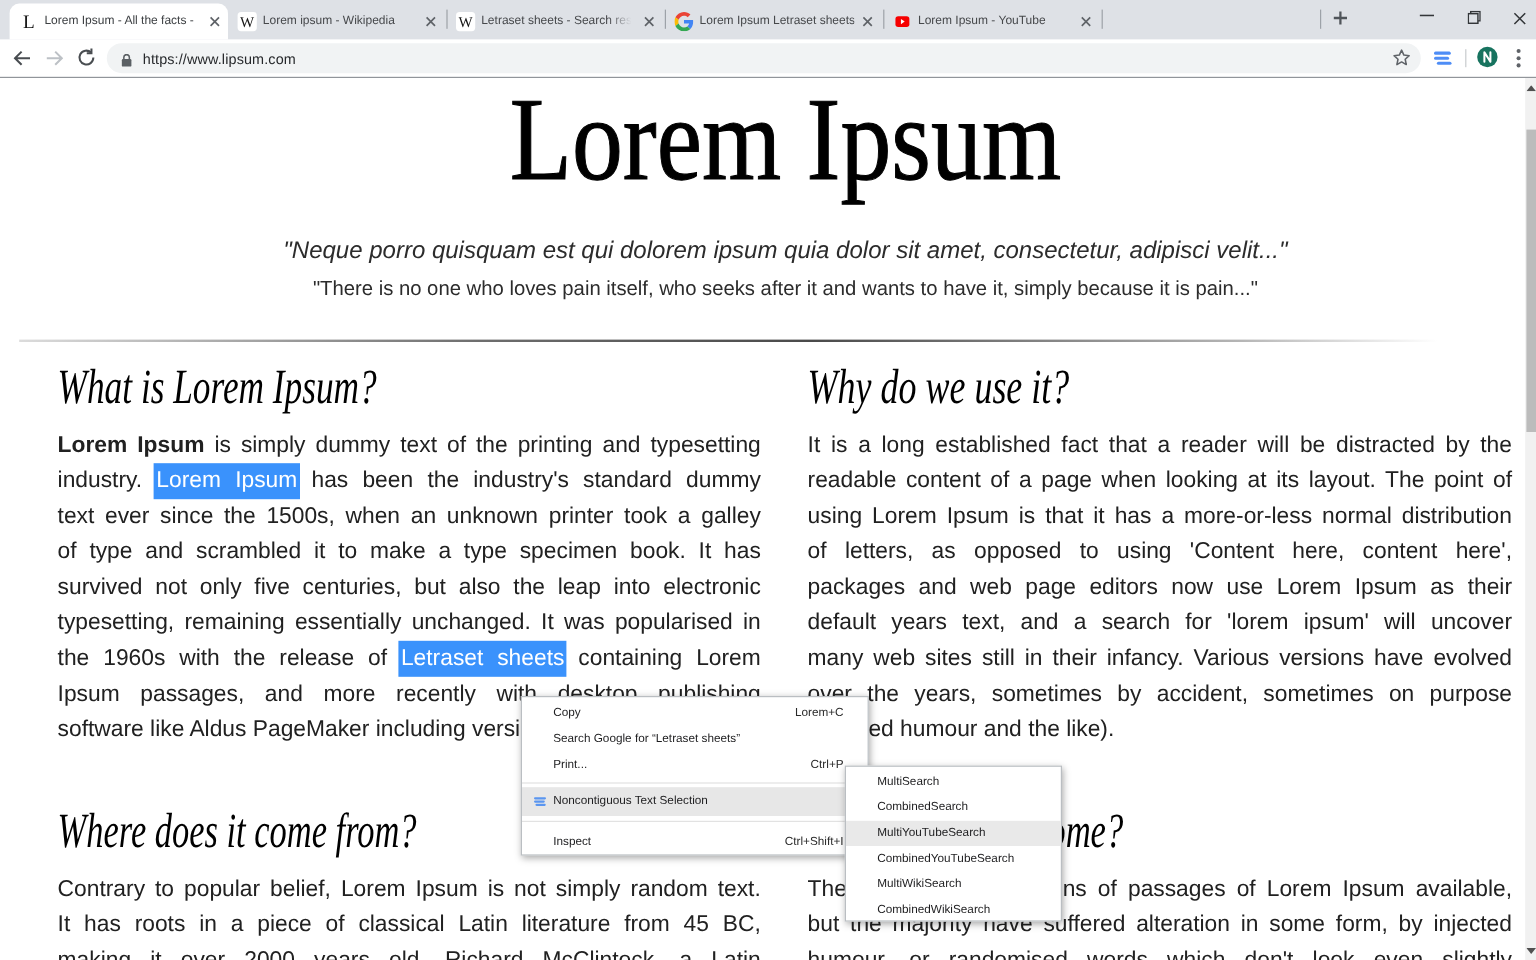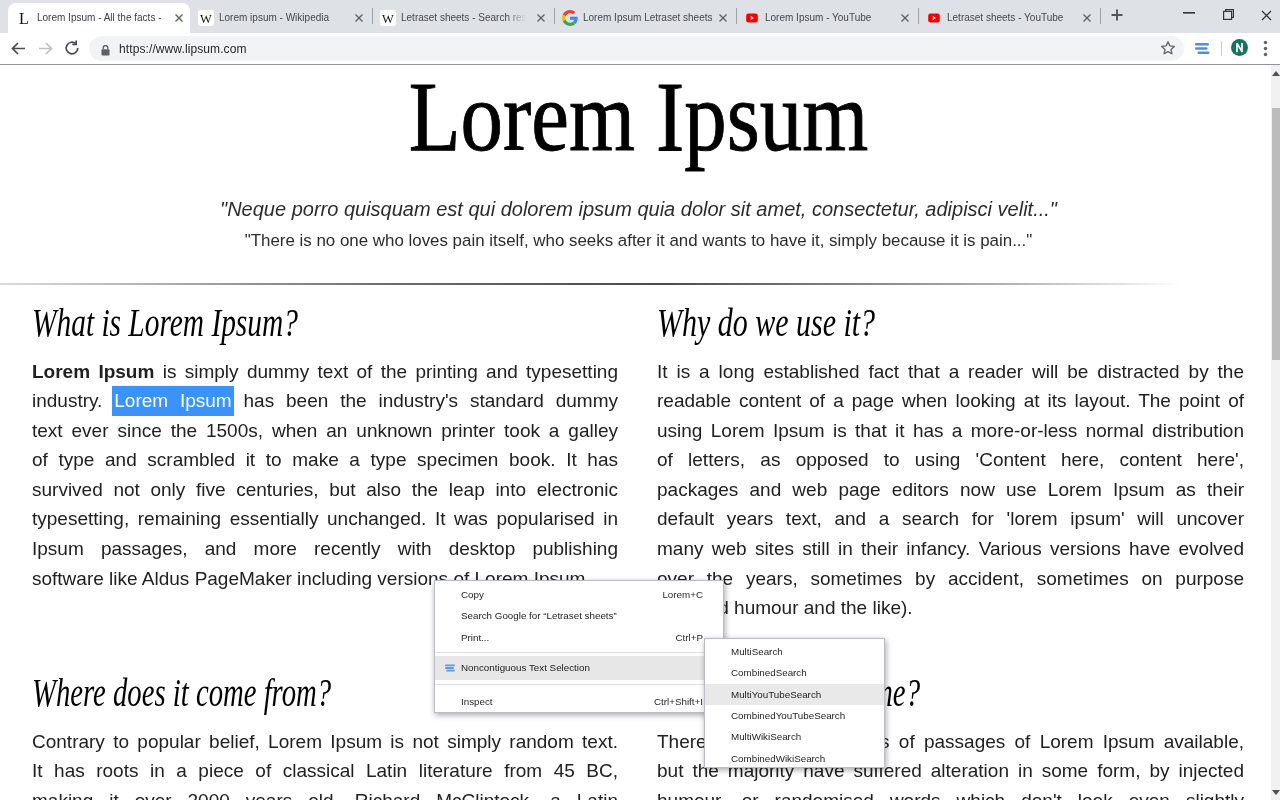--- a/index.html
+++ b/index.html
@@ -18,21 +18,21 @@
 .tabsep { position:absolute; top:8px; width:1px; height:16px; background:#9da2a8; }
 .favboxW { position:absolute; left:8px; top:7px; width:16px; height:16px; background:#fff; border-radius:3px; filter:grayscale(1); }
 
 
 #toolbar { position:absolute; top:33px; left:0; width:1280px; height:31px; background:#fff; }
 #toolbardiv { position:absolute; top:64px; left:0; width:1280px; height:1px; background:#91959a; }
 #omnibox { position:absolute; left:89px; top:3px; width:1095px; height:25px; border-radius:13px; background:#f1f3f4; }
 #url { position:absolute; left:119px; top:0; height:31px; line-height:32px; font-size:12px; color:#26282b; letter-spacing:0.1px; }
 
 
-#content { position:absolute; top:65px; left:0; width:1209px; height:735px; background:#fff; }
+#content { position:absolute; top:65px; left:16px; width:1209px; height:735px; background:#fff; }
 #biglogo { position:absolute; top:-5px; left:0; width:1277px; text-align:center; font-family:"Liberation Serif", serif; font-size:99px; color:#000; transform:scaleX(0.857); -webkit-text-stroke:0.9px #000; }
 .quote1 { position:absolute; top:133px; left:0; width:1277px; text-align:center; font-size:20px; font-style:italic; color:#2c2c2c; }
 .quote2 { position:absolute; top:166px; left:0; width:1277px; text-align:center; font-size:16.9px; color:#2c2c2c; }
 #hr1 { position:absolute; top:218px; left:0; width:1271px; height:2px;
   background:linear-gradient(90deg, #dcdcdc 0%, #6e6e6e 30%, #4a4a4a 52%, #b5b5b5 80%, rgba(255,255,255,0) 93%); }
 
 .chead { position:absolute; font-family:"Liberation Serif", serif; font-style:italic; color:#000; font-size:41px; transform-origin:left center; white-space:nowrap; }
 .para { position:absolute; font-size:19px; line-height:29.6px; color:#212121; }
 .para .ln { text-align:justify; text-align-last:justify; white-space:nowrap; }
 .para .last { text-align:left; text-align-last:left; }
@@ -116,32 +116,20 @@
           </svg></div>
       <div class="title">Lorem Ipsum - YouTube</div>
       <div class="tabx" style="left:162.5px;">
           <svg width="12" height="12" viewBox="0 0 12 12">
             <path d="M2.5 2.5 L9.5 9.5 M9.5 2.5 L2.5 9.5" stroke="#5f6368" stroke-width="1.4"></path>
           </svg>
         </div>
     </div>
     <div class="tabsep" style="left:917.5px;"></div>
 
-    <div class="tab" style="left:918px; width:182px;">
-      <div class="fav"><svg width="16" height="16" viewBox="0 0 16 16">
-            <rect x="2.2" y="3.5" width="11.6" height="9" rx="2.3" fill="#f60000"></rect>
-            <path d="M6.8 5.8 L9.9 8 L6.8 10.2 Z" fill="#fff"></path>
-          </svg></div>
-      <div class="title">Letraset sheets - YouTube</div>
-      <div class="tabx" style="left:162.5px;">
-          <svg width="12" height="12" viewBox="0 0 12 12">
-            <path d="M2.5 2.5 L9.5 9.5 M9.5 2.5 L2.5 9.5" stroke="#5f6368" stroke-width="1.4"></path>
-          </svg>
-        </div>
-    </div>
     <div class="tabsep" style="left:1099.5px;"></div>
 
     <svg class="abs" style="left:1110px; top:8px;" width="14" height="14" viewBox="0 0 14 14">
         <path d="M7 1.5 V12.5 M1.5 7 H12.5" stroke="#50555a" stroke-width="1.9"></path>
       </svg>
 
     <svg class="abs" style="left:1183px; top:12px;" width="12" height="2">
         <rect width="12" height="1.6" fill="#333639"></rect>
       </svg>
     <svg class="abs" style="left:1223px; top:9px;" width="11" height="11" viewBox="0 0 11 11">
@@ -209,20 +197,21 @@
     <div class="chead" id="h1l" style="left:32px; top:233px; transform:scaleX(0.717);">What is Lorem Ipsum?</div>
     <div class="chead" id="h1r" style="left:657px; top:233px; transform:scaleX(0.731);">Why do we use it?</div>
 
     <div class="para" id="p1l" style="left:32px; top:291.5px; width:586px;">
       <div class="ln"><b>Lorem Ipsum</b> is simply dummy text of the printing and typesetting</div>
       <div class="ln">industry. <span class="sel">Lorem Ipsum</span> has been the industry's standard dummy</div>
       <div class="ln">text ever since the 1500s, when an unknown printer took a galley</div>
       <div class="ln">of type and scrambled it to make a type specimen book. It has</div>
       <div class="ln">survived not only five centuries, but also the leap into electronic</div>
       <div class="ln">typesetting, remaining essentially unchanged. It was popularised in</div>
+      <div class="ln">the 1960s with the release of <span class="sel">Letraset sheets</span> containing Lorem</div>
       <div class="ln">Ipsum passages, and more recently with desktop publishing</div>
       <div class="ln last">software like Aldus PageMaker including versions of Lorem Ipsum.</div>
     </div>
 
     <div class="para" id="p1r" style="left:657px; top:291.5px; width:587px;">
       <div class="ln">It is a long established fact that a reader will be distracted by the</div>
       <div class="ln">readable content of a page when looking at its layout. The point of</div>
       <div class="ln">using Lorem Ipsum is that it has a more-or-less normal distribution</div>
       <div class="ln">of letters, as opposed to using 'Content here, content here',</div>
       <div class="ln">packages and web page editors now use Lorem Ipsum as their</div>

